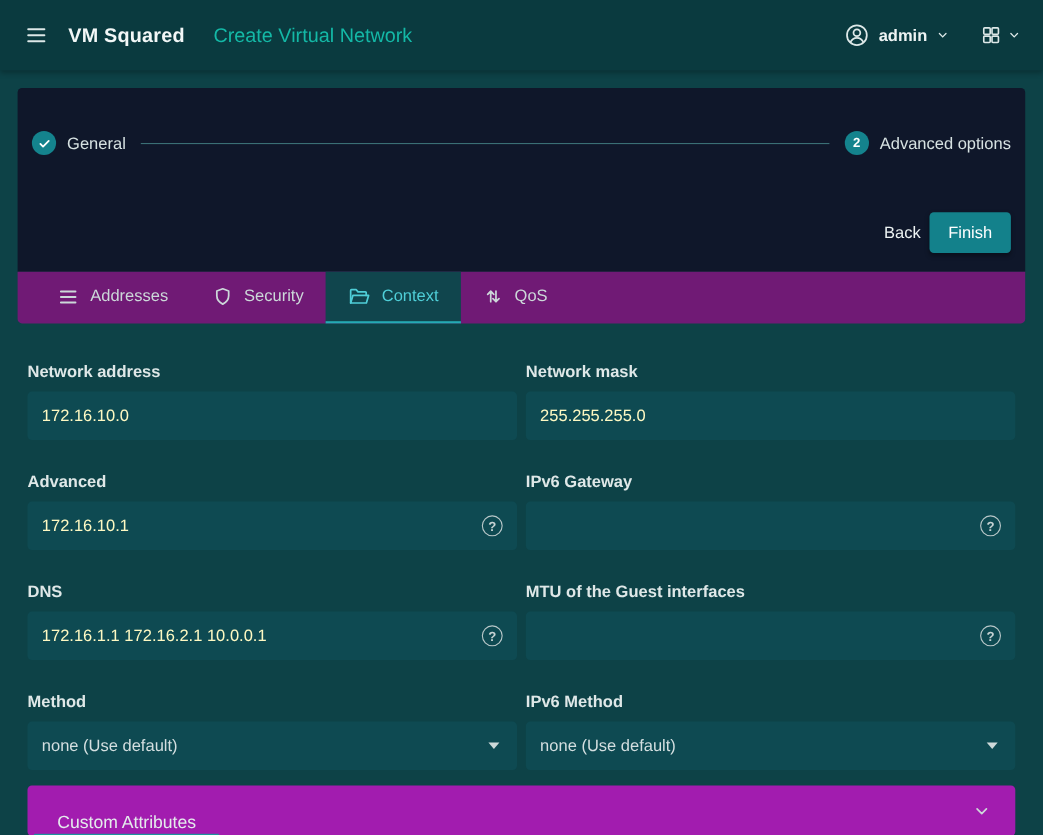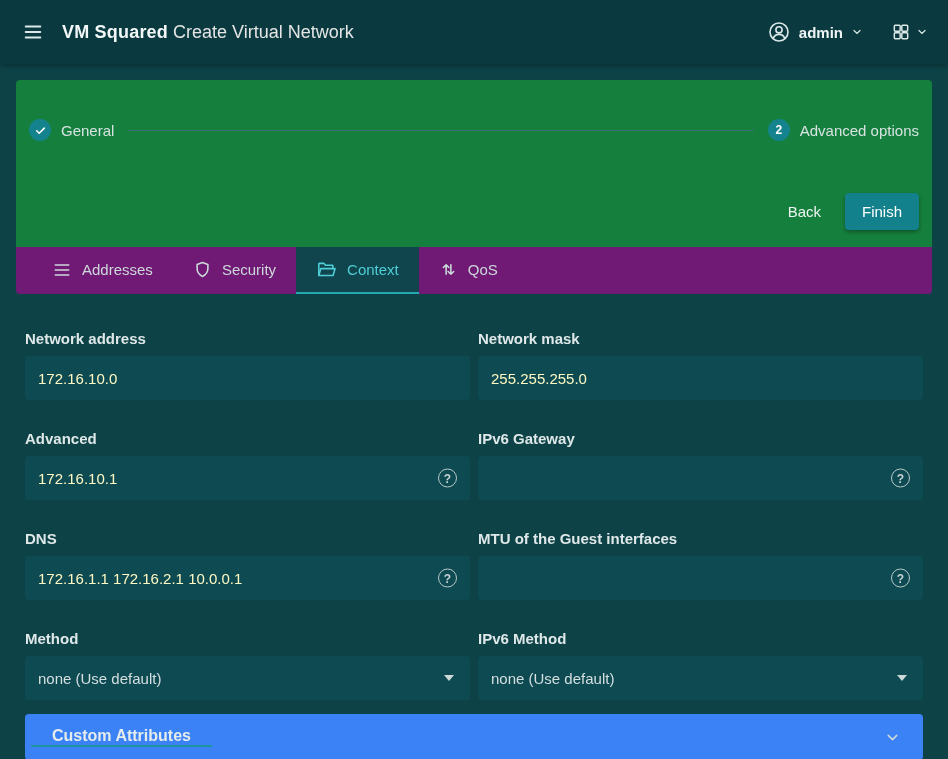--- a/index.html
+++ b/index.html
@@ -16,45 +16,45 @@
   
   .topbar {
     height:64px; background:#0a3a3f;
     display:flex; align-items:center;
     padding:0 20px;
     box-shadow:0 2px 5px rgba(0,0,0,.28);
     position:relative; z-index:2;
   }
   .icon-btn { background:none; border:none; cursor:pointer; display:flex; align-items:center; padding:2px; }
   .brand { font-size:18px; font-weight:700; color:#f2f7f7; margin-left:16px; letter-spacing:.2px; }
-  .page-title { font-size:18px; font-weight:400; color:#e5e5e5; margin-left:5px; }
+  .page-title { font-size:18px; font-weight:400; color:#14b8a6; margin-left:26px; }
   .spacer { flex:1; }
   .user-menu { background:none; border:none; cursor:pointer; display:flex; align-items:center; gap:8px; }
   .user-name { font-size:15px; font-weight:600; color:#eef4f4; }
   .apps-menu { background:none; border:none; cursor:pointer; display:flex; align-items:center; gap:5px; margin-left:28px; }
 
   
   .content { padding:16px 16px 0; }
 
   .wizard-card {
-    background:#15803d; border-radius:4px 4px 0 0;
+    background:#0f172a; border-radius:4px 4px 0 0;
     padding:39px 13px 17px;
   }
   .stepper { display:flex; align-items:center; }
   .step { display:flex; align-items:center; gap:10px; background:none; border:none; cursor:pointer; }
   .step-circle {
     width:22px; height:22px; border-radius:50%;
     background:#14838d; color:#fff;
     display:flex; align-items:center; justify-content:center;
     font-size:12px; font-weight:600; flex:none;
   }
   .step-label { font-size:15px; color:#d7e2e2; }
   .step-line { flex:1; height:1px; background:#3a6f75; margin:0 14px; }
 
-  .wizard-actions { display:flex; justify-content:flex-end; align-items:center; gap:16px; margin-top:52px; }
+  .wizard-actions { display:flex; justify-content:flex-end; align-items:center; margin-top:52px; }
   .back-btn { background:none; border:none; color:#edf3f3; font-size:15px; cursor:pointer; padding:8px 8px; }
   .finish-btn {
     background:#13818b; border:none; color:#fff;
     font-size:15px; font-weight:500;
     padding:10px 17px; border-radius:4px; cursor:pointer;
     box-shadow:0 2px 4px rgba(0,0,0,.35);
   }
 
   
   .tabs {
@@ -102,23 +102,23 @@
   .select-value { flex:1; font-size:15px; color:#d4dfe0; }
   .select-caret {
     width:0; height:0;
     border-left:5px solid transparent; border-right:5px solid transparent;
     border-top:6px solid #cdd9d9;
   }
 
   
   .accordion {
     margin:14px 9px 0; height:46px;
-    background:#3b82f6; border-radius:4px;
-    display:flex; align-items:center;
-    padding-left:6px; cursor:pointer;font-weight:bold;
+    background:#a21caf; border-radius:4px;
+    display:flex; align-items:flex-end;
+    padding-left:6px; cursor:pointer;
   }
   .accordion-title {
     display:flex; align-items:center;
     padding:0 21px;
     font-size:16px; color:#e4ecec;
     border-bottom:2px solid #1d939d;
   }
   .accordion-chevron { margin-left:auto; margin-right:22px; align-self:center; display:flex; }
 </style>
 </head>

